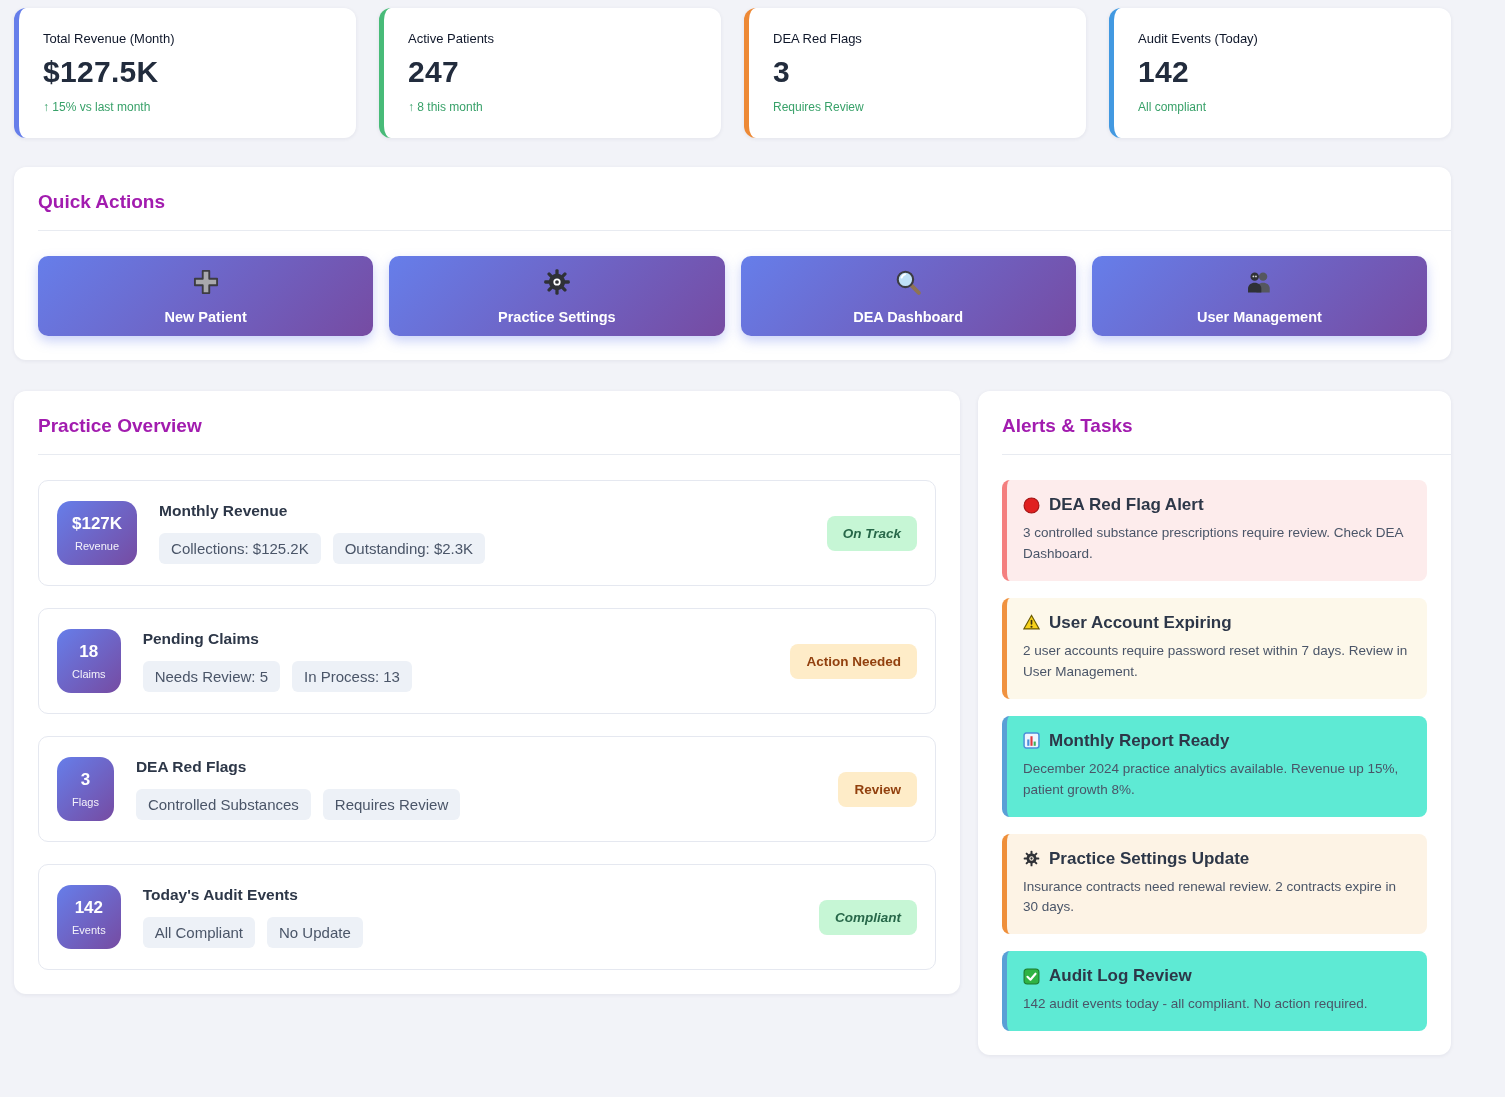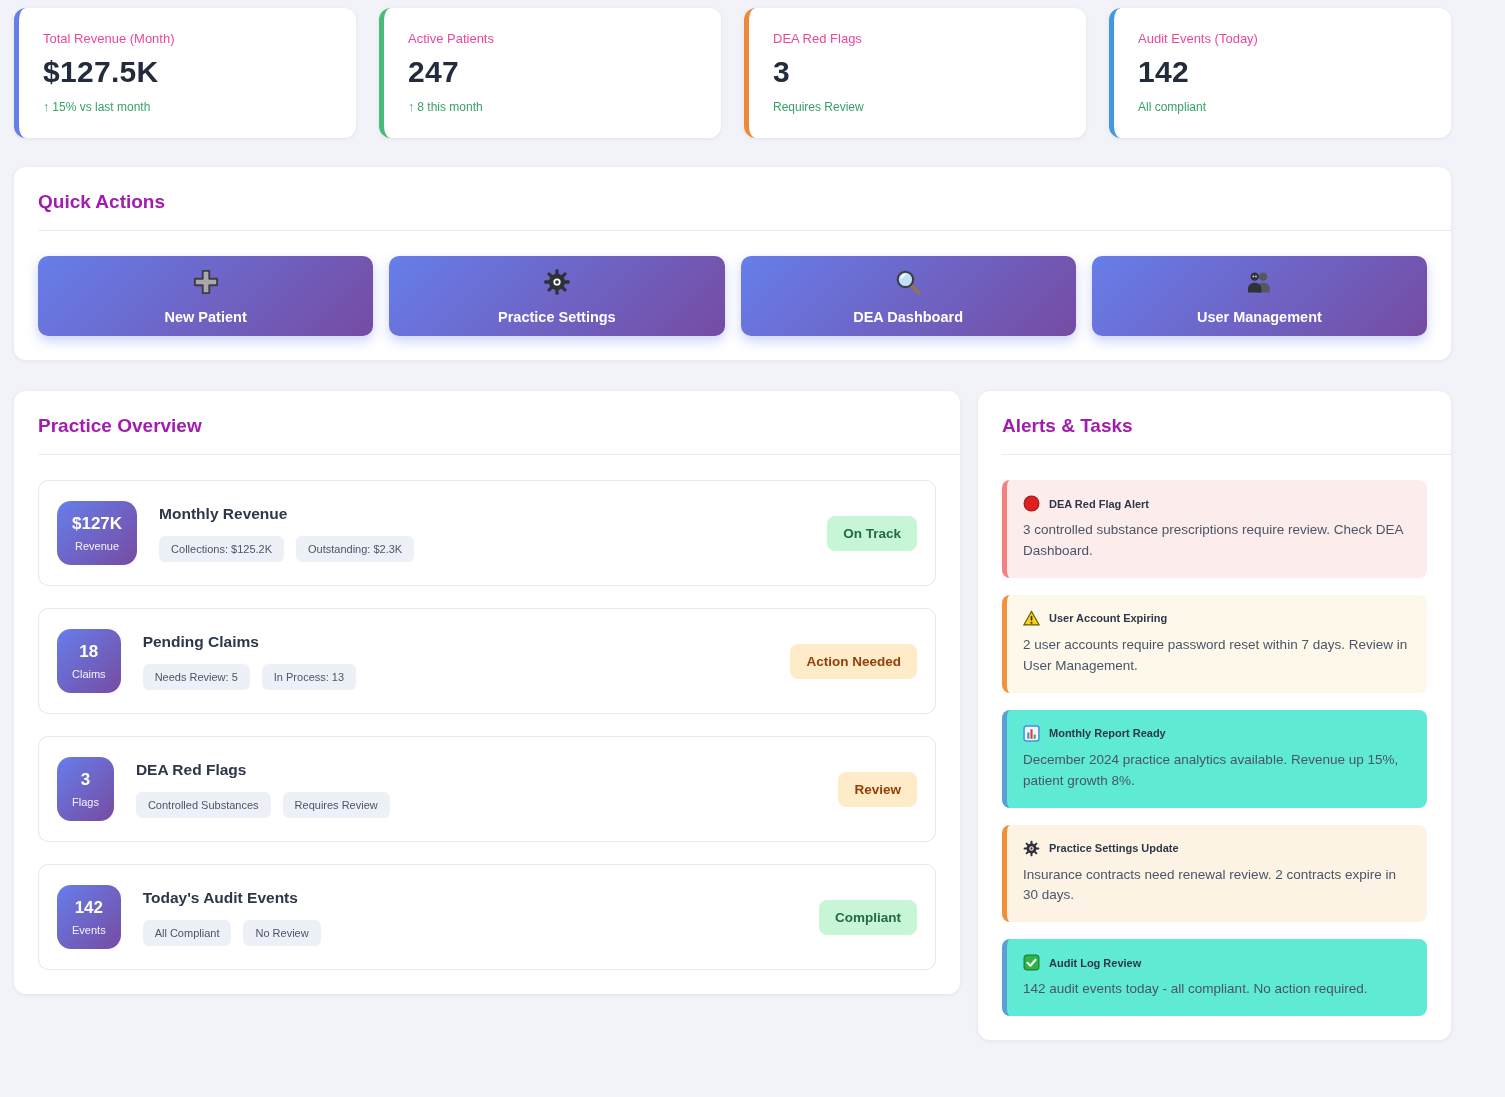--- a/index.html
+++ b/index.html
@@ -16,21 +16,21 @@
   .stats-row { display:grid; grid-template-columns:repeat(4,1fr); gap:23px; }
   .stat-card {
     background:#fff; border-radius:12px; height:130px;
     padding:23px 24px; box-shadow:0 1px 4px rgba(25,35,65,.07);
     border-left:5px solid #667eea;
   }
   .stat-card.b-indigo { border-left-color:#667eea; }
   .stat-card.b-green  { border-left-color:#48bb78; }
   .stat-card.b-orange { border-left-color:#ed8936; }
   .stat-card.b-blue   { border-left-color:#4299e1; }
-  .stat-label { font-size:13px; color:#ec4899; }
+  .stat-label { font-size:13px; color:#0f172a; }
   .stat-value { font-size:30px; font-weight:800; color:#222c3d; margin-top:9px; letter-spacing:.3px; }
   .stat-sub   { font-size:12px; color:#38a169; margin-top:11px; }
 
   
   .card {
     background:#fff; border-radius:12px;
     box-shadow:0 1px 4px rgba(25,35,65,.07);
     padding:24px;
   }
   .section-title { font-size:19px; font-weight:700; color:#a21caf; padding-bottom:17px; }
@@ -62,40 +62,40 @@
     background:linear-gradient(135deg,#667eea 0%,#764ba2 100%);
     border-radius:14px; color:#fff; text-align:center;
     padding:13px 15px; min-width:56px; flex:0 0 auto;
   }
   .ov-badge .ov-value { font-size:17px; font-weight:700; }
   .ov-badge .ov-unit  { font-size:11px; margin-top:6px; opacity:.92; }
   .ov-content { margin-left:22px; }
   .ov-title { font-size:15.5px; font-weight:700; color:#2d3748; }
   .ov-chips { display:flex; gap:12px; margin-top:13px; }
   .chip {
-    background:#edf1f7; color:#4a5568; font-size:11px;
+    background:#edf1f7; color:#4a5568; font-size:15px;
     padding:7px 12px; border-radius:6px; white-space:nowrap;
   }
   .ov-status {
     margin-left:auto; font-size:13.5px; font-weight:700;
     padding:10px 16px; border-radius:8px; white-space:nowrap;
   }
-  .ov-status.green  { background:#c6f6d5; color:#276749; }
+  .ov-status.green  { background:#c6f6d5; color:#276749;font-style:italic; }
   .ov-status.yellow { background:#feecc8; color:#92400e; }
 
   
   .alerts-list { display:flex; flex-direction:column; gap:17px; margin-top:25px; }
   .alert {
     border-radius:8px; border-left:5px solid #ccc; padding:15px 16px 16px;
   }
   .alert.red    { background:#fdecec; border-left-color:#f47f7f; }
   .alert.yellow { background:#fdf8ea; border-left-color:#f0923f; }
   .alert.blue   { background:#5eead4; border-left-color:#5a9fd6; }
   .alert.orange { background:#fdf3e5; border-left-color:#ef8f3a; }
-  .alert-title { display:flex; align-items:center; gap:9px; font-size:11px; font-weight:700; color:#2d3748; }
+  .alert-title { display:flex; align-items:center; gap:9px; font-size:17px; font-weight:700; color:#2d3748; }
   .alert-body { font-size:13.5px; color:#4a5568; line-height:1.55; margin-top:8px; }
   .a-icon { width:17px; height:17px; flex:0 0 auto; display:block; }
 </style>
 </head>
 <body>
 
 <div class="page">
 
   <div class="stats-row">
     <div class="stat-card b-indigo">
@@ -243,21 +243,21 @@
 
         <div class="overview-row">
           <div class="ov-badge">
             <div class="ov-value">142</div>
             <div class="ov-unit">Events</div>
           </div>
           <div class="ov-content">
             <div class="ov-title">Today's Audit Events</div>
             <div class="ov-chips">
               <span class="chip">All Compliant</span>
-              <span class="chip">No Review</span>
+              <span class="chip">No Update</span>
             </div>
           </div>
           <span class="ov-status green">Compliant</span>
         </div>
 
       </div>
     </section>
 
     <section class="card">
       <h2 class="section-title">Alerts &amp; Tasks</h2>

